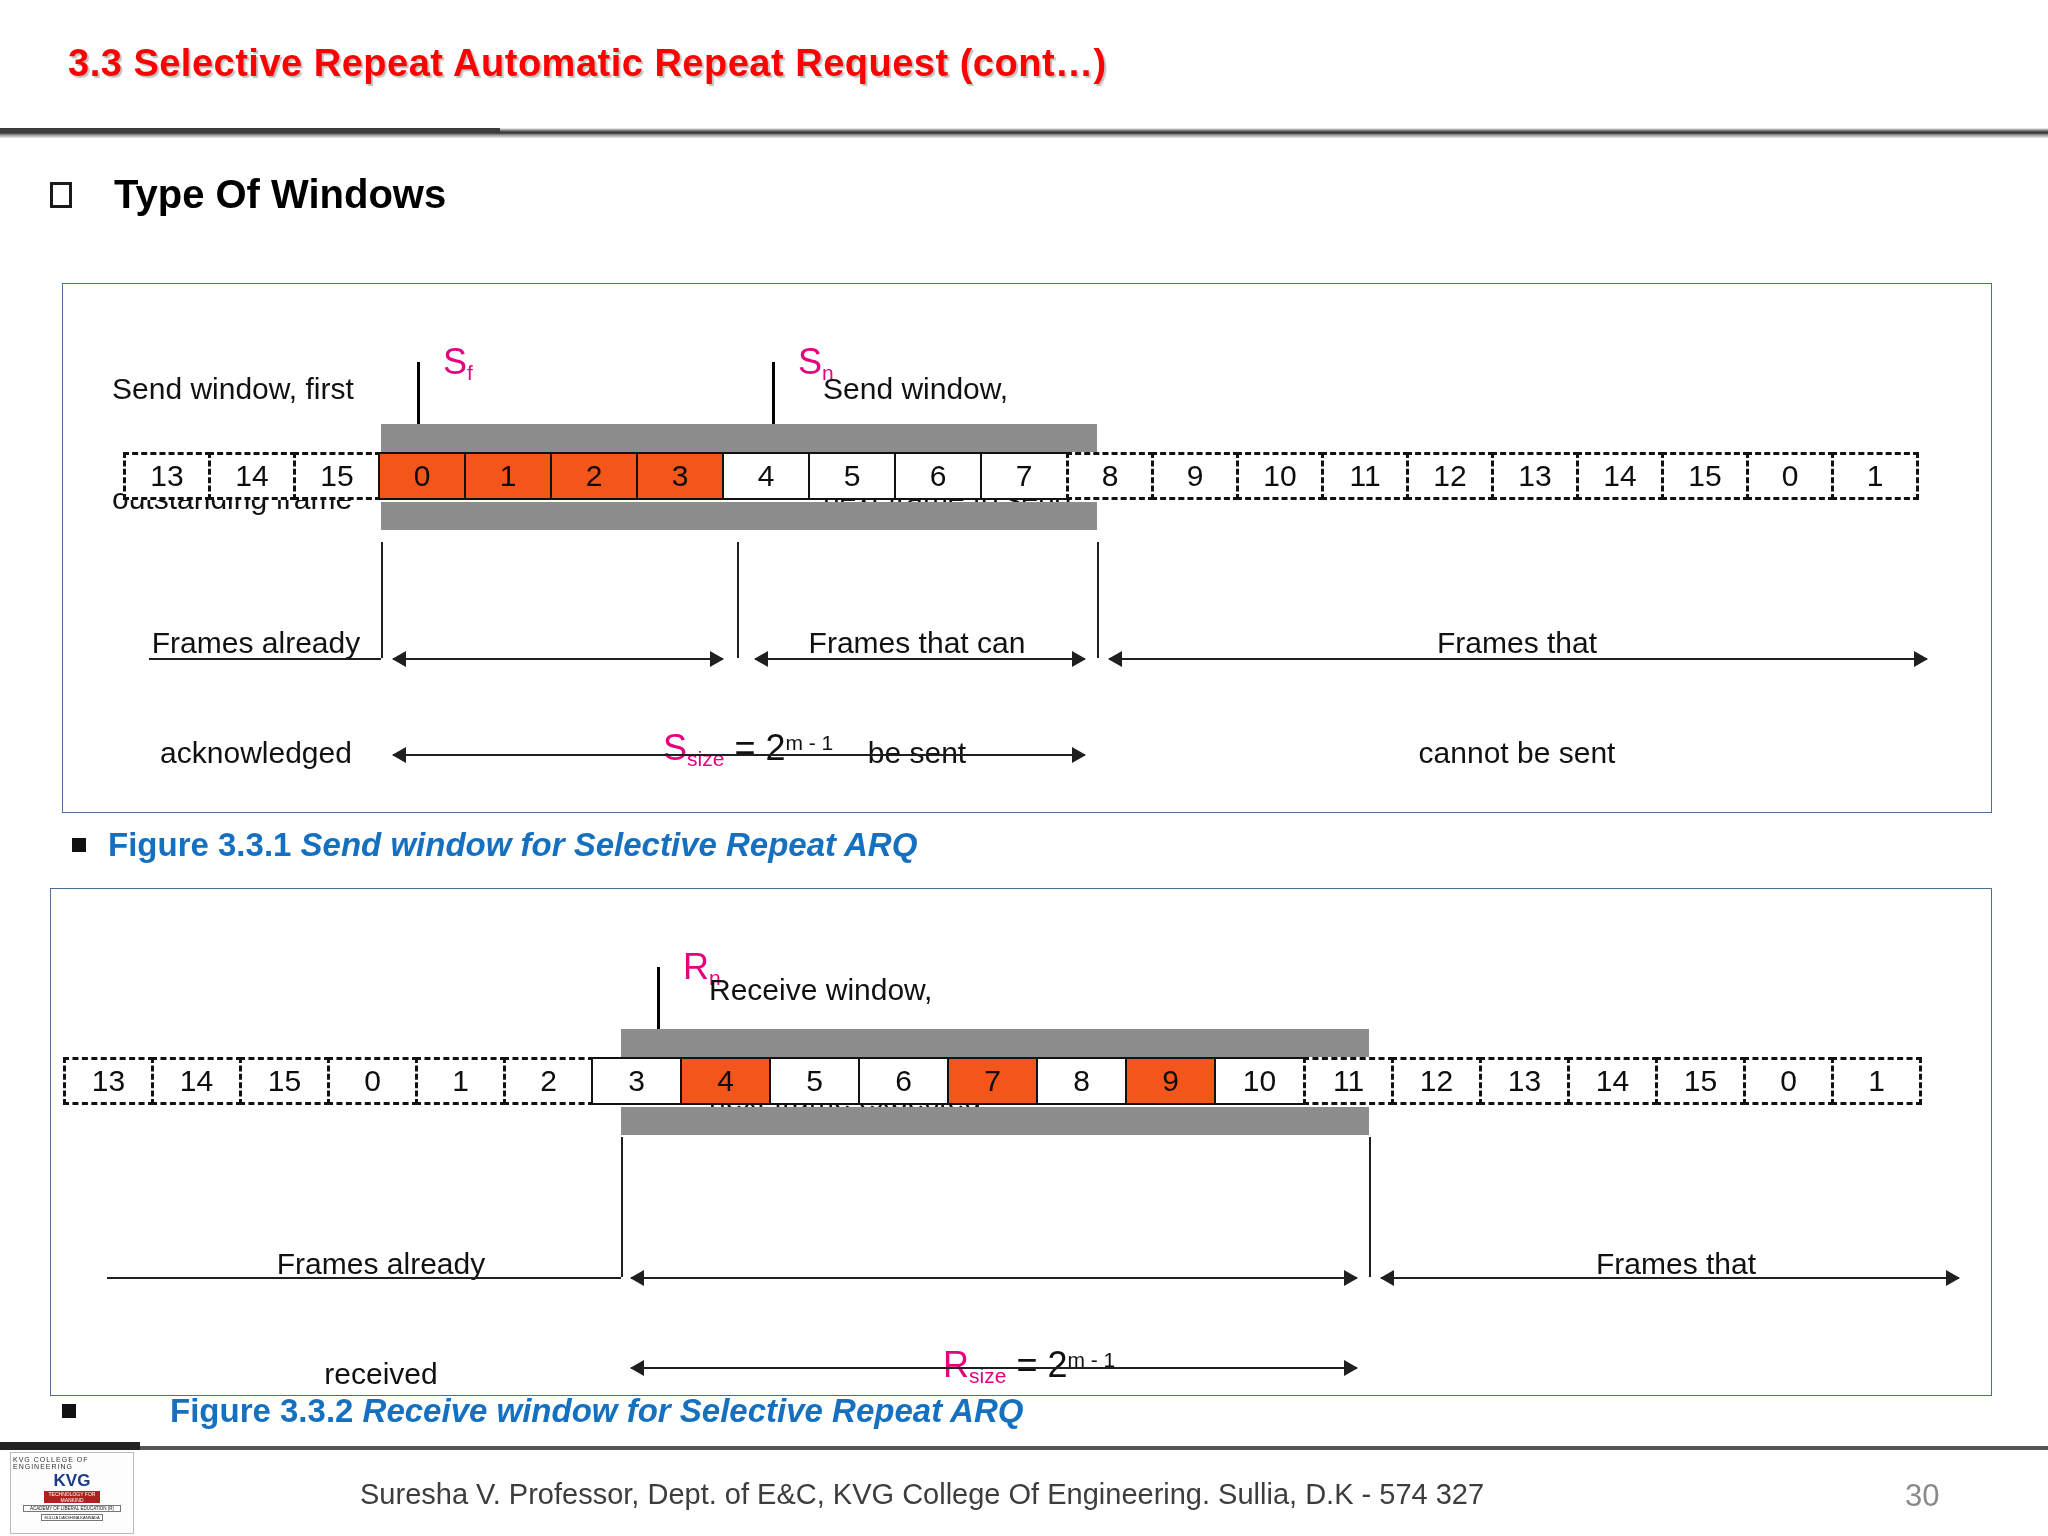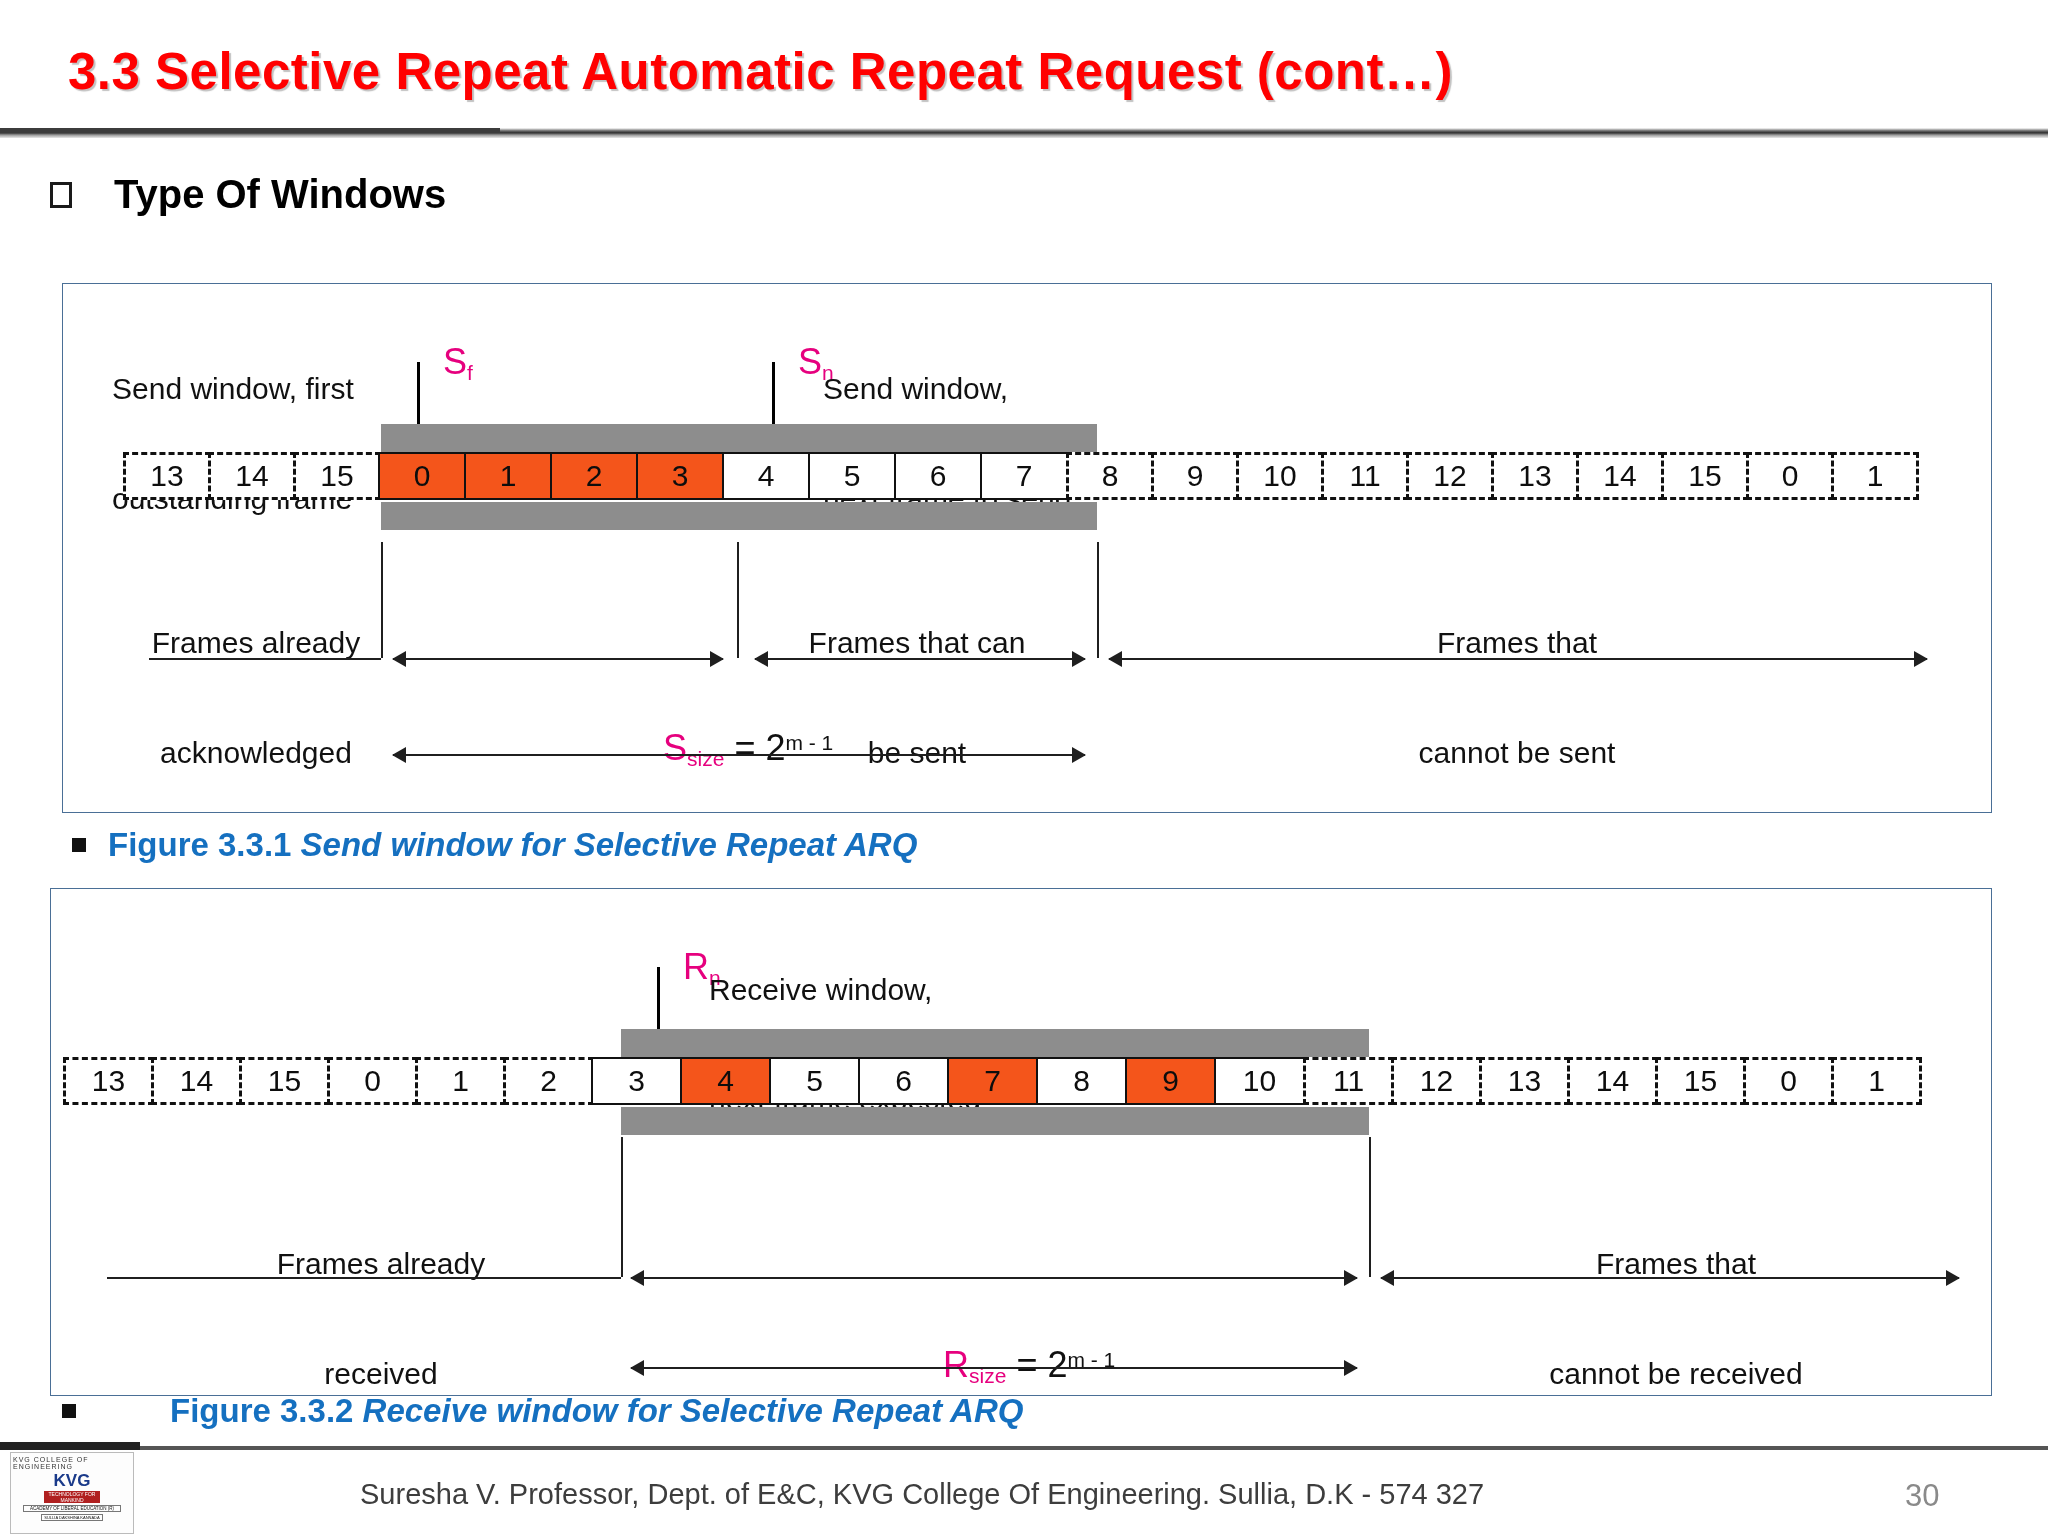--- a/index.html
+++ b/index.html
@@ -7,21 +7,21 @@
     width:2048px;height:1536px;
     background:#ffffff;
     font-family:"Liberation Sans", sans-serif;
     position:relative;
     overflow:hidden;
   }
 
   
   .slide-title{
     position:absolute;left:68px;top:42px;
-    font-size:51px;font-weight:bold;
+    font-size:38px;font-weight:bold;
     color:#ff0000;
     letter-spacing:.5px;
     white-space:nowrap;
     text-shadow:2px 2px 1px rgba(120,120,120,.45);
   }
   .title-rule{
     position:absolute;left:0;top:128px;width:2048px;height:10px;
     background:linear-gradient(to bottom,#ffffff 0%,#6d6d6d 28%,#2f2f2f 48%,#9a9a9a 70%,#e9e9e9 100%);
   }
   .title-rule-accent{
@@ -247,21 +247,20 @@
 
   <div class="vline" style="left:570px;top:248px;height:140px;"></div>
   <div class="vline" style="left:1318px;top:248px;height:140px;"></div>
 
   <div class="lbl" style="left:120px;top:284px;text-align:center;width:420px;">
     <div>Frames already</div>
     <div>received</div>
   </div>
   <div class="lbl" style="left:1330px;top:284px;text-align:center;width:590px;">
     <div>Frames that</div>
-    <div>cannot be received</div>
   </div>
 
   <div class="hline" style="left:56px;top:388px;width:514px;"></div>
   <div class="measure" style="left:580px;top:388px;width:726px;"></div>
   <div class="measure" style="left:1330px;top:388px;width:578px;"></div>
 
   <div class="lbl" style="left:852px;top:410px;font-size:36px;">
     <span class="pink">R</span><span class="pink sub">size</span><span> = 2</span><span class="sup">m - 1</span>
   </div>
   <div class="measure" style="left:580px;top:478px;width:726px;"></div>

